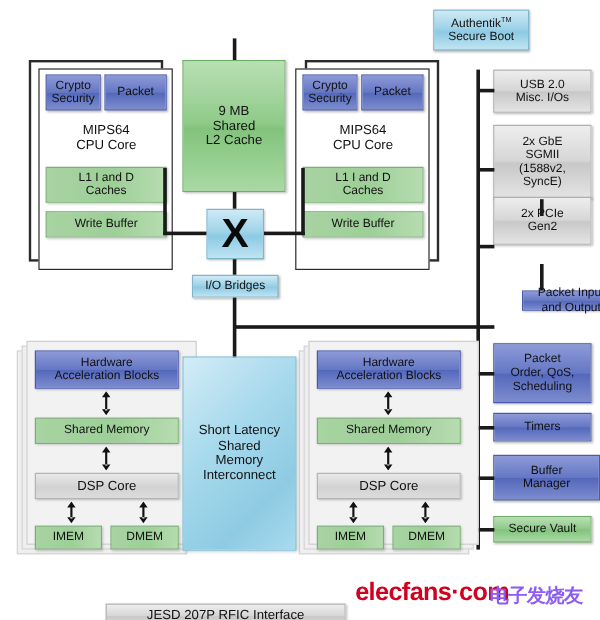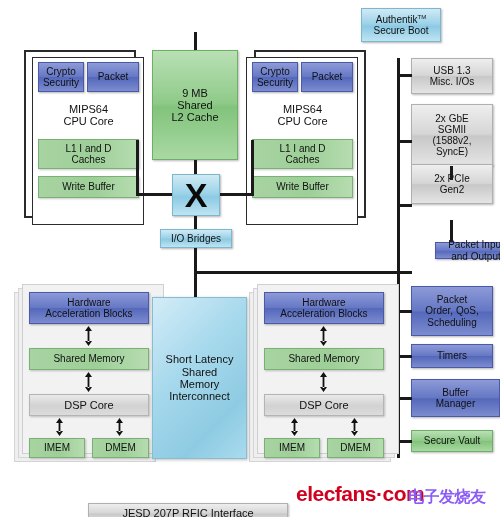--- a/index.html
+++ b/index.html
@@ -231,21 +231,21 @@
       </svg>
   </div>
   <div class="box greenflat" style="left:264px; top:438px; width:56px; height:20px;">IMEM</div>
   <div class="box greenflat" style="left:327px; top:438px; width:57px; height:20px;">DMEM</div>
 
   <div class="box cyanbig" style="left:152px; top:297px; width:95px; height:162px; font-size:11px;">Short Latency
 Shared
 Memory
 Interconnect</div>
 
-  <div class="box gray" style="left:411px; top:58px; width:82px; height:36px;">USB 1.3
+  <div class="box gray" style="left:411px; top:58px; width:82px; height:36px;">USB 2.0
 Misc. I/Os</div>
   <div class="line" style="left:399px; top:74px; width:13px; height:3px;"></div>
 
   <div class="box gray" style="left:411px; top:104px; width:82px; height:62px;">2x GbE
 SGMII
 (1588v2,
 SyncE)</div>
   <div class="line" style="left:399px; top:140px; width:13px; height:3px;"></div>
 
   <div class="box gray" style="left:411px; top:164px; width:82px; height:40px;">2x PCIe

